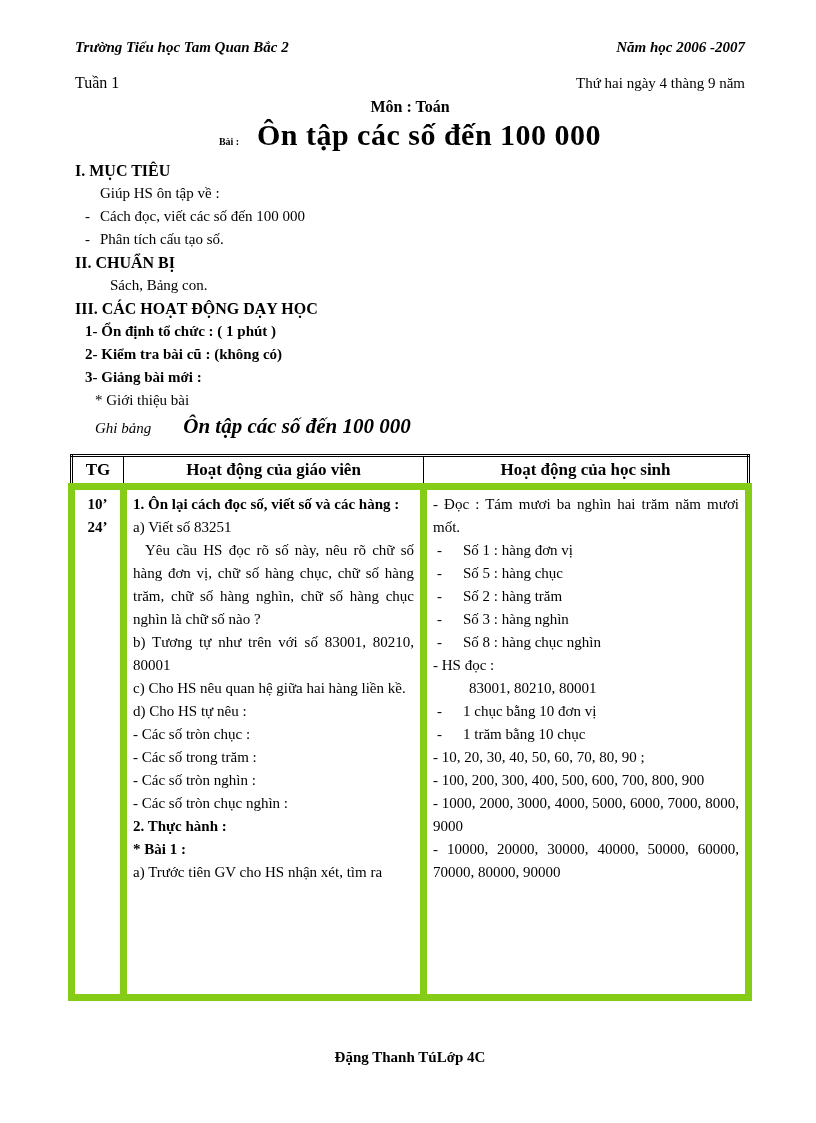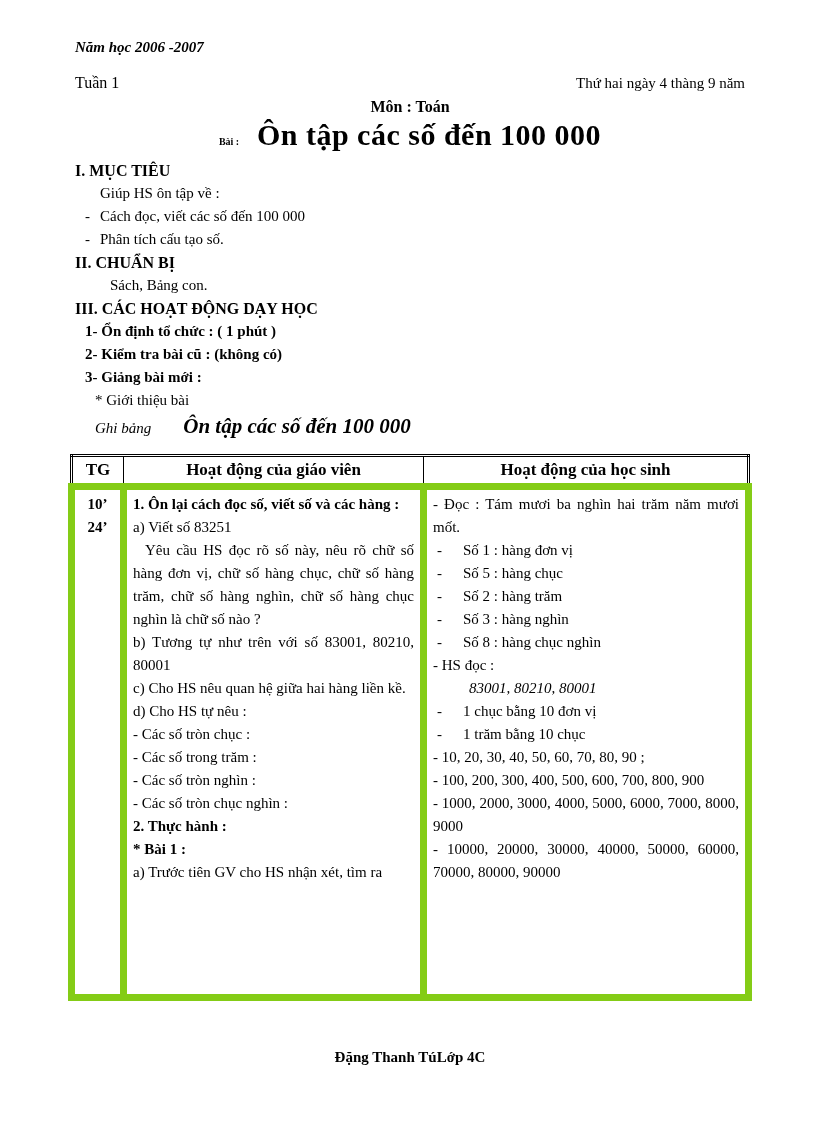--- a/index.html
+++ b/index.html
@@ -55,36 +55,37 @@
   .col-hs { width: 325px; }
   .cellwrap { min-height: 498px; }
   .tg-cell { text-align: center; font-weight: bold; }
   .tg-bottom { margin-top: 392px; }
   p.ln { margin: 0; line-height: 23px; }
   .ti { text-indent: 12px; }
   .sp54 { margin-top: 50px; }
   .sp22 { margin-top: 22px; }
   .sp19 { margin-top: 19px; }
   .sp62 { margin-top: 62px; }
-  .num-ind { padding-left: 36px; font-style: italic; }
+  .num-ind { padding-left: 36px; }
   .dr { display: flex; }
   .dr .dm { flex: 0 0 30px; padding-left: 4px; }
 
   .footer {
     position: absolute; left: 75px; right: 71px; top: 1046px;
     display: flex; justify-content: center;
     font-weight: bold; font-size: 15px;
   }
 </style>
 </head>
 <body>
 
 <div class="page">
 
   <div class="row-between">
+    <span class="bi">Trường Tiểu học Tam Quan Bắc 2</span>
     <span class="bi">Năm học 2006 -2007</span>
   </div>
 
   <div class="row-between week-row">
     <span class="week">Tuần 1</span>
     <span>Thứ hai ngày 4 thàng 9 năm</span>
   </div>
 
   <div class="center subject-line">Môn : Toán</div>
 

